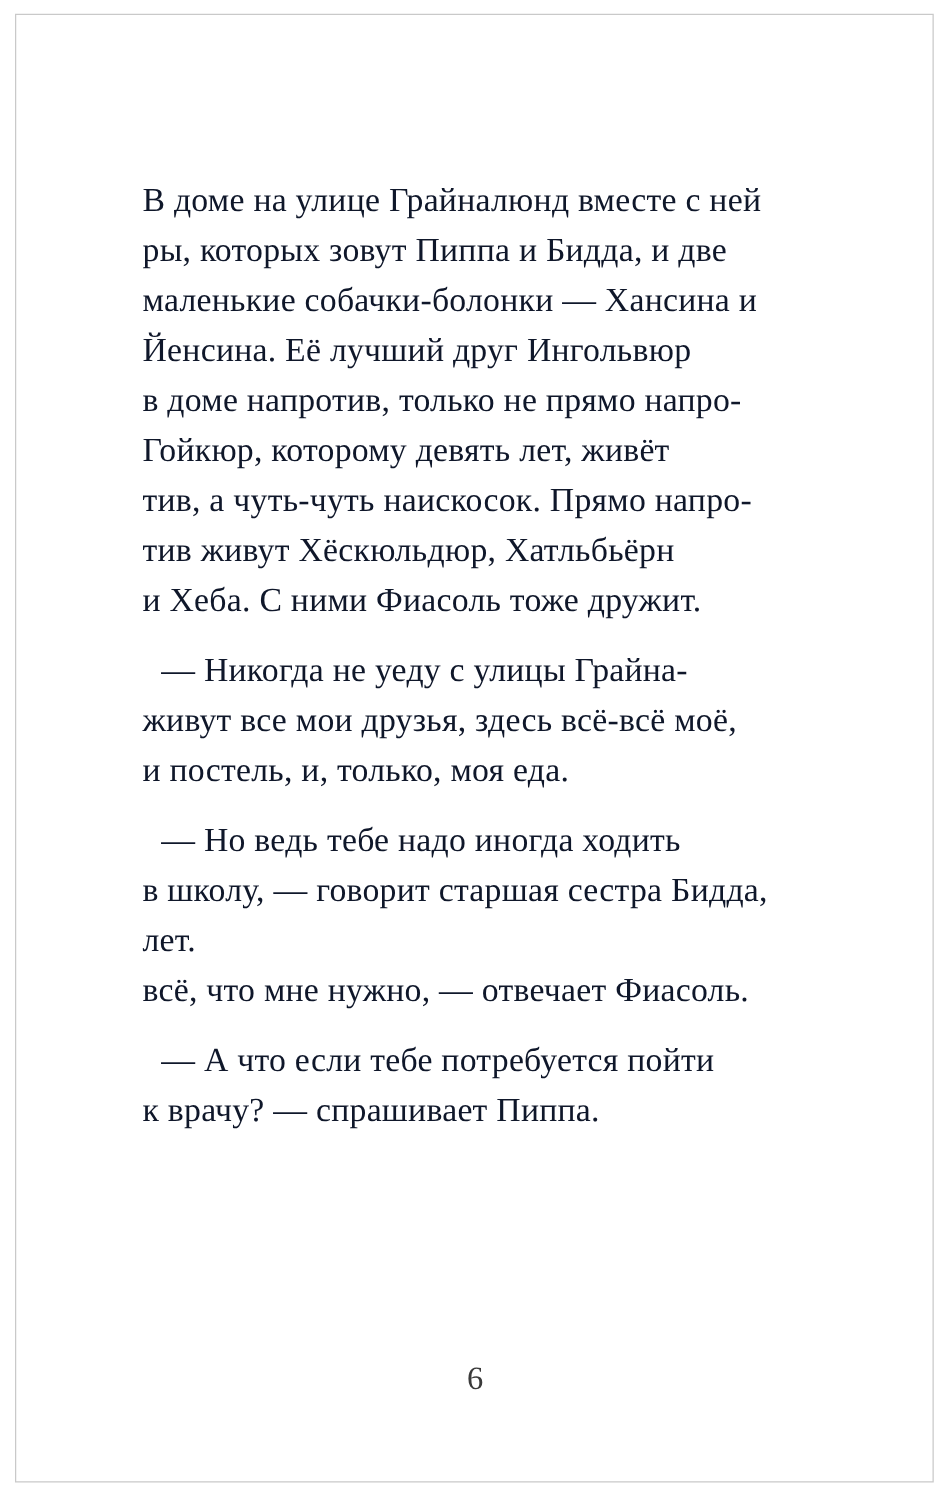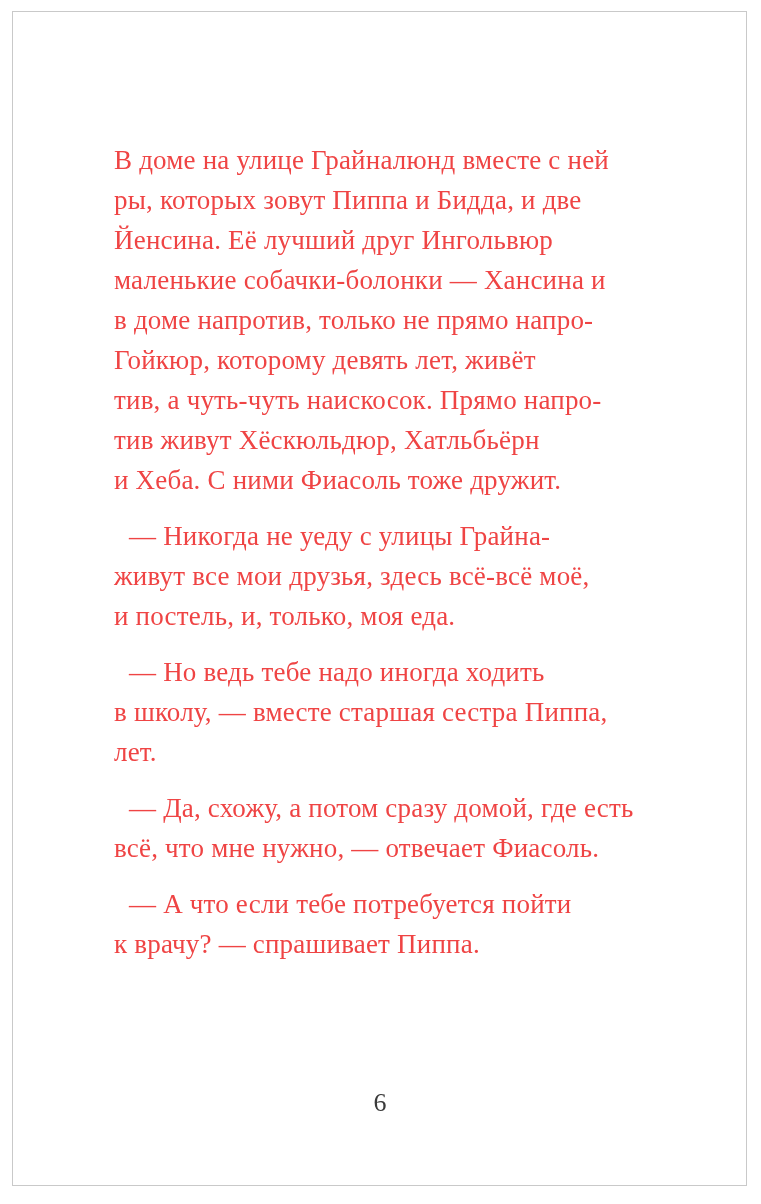--- a/index.html
+++ b/index.html
@@ -26,21 +26,21 @@
   }
   .text-block {
     position: absolute;
     left: 114px;
     top: 140px;
     width: 548px;
   }
   .line {
     font-size: 27px;
     line-height: 40px;
-    color: #ef4444;
+    color: #0f172a;
     white-space: nowrap;
     letter-spacing: 0.2px;
   }
   .line.indent {
     padding-left: 15px;
     margin-top: 16px;
   }
   .page-number {
     position: absolute;
     top: 1085px;
@@ -53,32 +53,31 @@
   }
 </style>
 </head>
 <body>
 
 <div class="page-frame"></div>
 
 <div class="text-block">
   <div class="line">В доме на улице Грайналюнд вместе с ней</div>
   <div class="line">ры, которых зовут Пиппа и Бидда, и две</div>
+  <div class="line">маленькие собачки-болонки — Хансина и</div>
   <div class="line">Йенсина. Её лучший друг Ингольвюр</div>
-  <div class="line">маленькие собачки-болонки — Хансина и</div>
   <div class="line">в доме напротив, только не прямо напро-</div>
   <div class="line">Гойкюр, которому девять лет, живёт</div>
   <div class="line">тив, а чуть-чуть наискосок. Прямо напро-</div>
   <div class="line">тив живут Хёскюльдюр, Хатльбьёрн</div>
   <div class="line">и Хеба. С ними Фиасоль тоже дружит.</div>
   <div class="line indent">— Никогда не уеду с улицы Грайна-</div>
   <div class="line">живут все мои друзья, здесь всё-всё моё,</div>
   <div class="line">и постель, и, только, моя еда.</div>
   <div class="line indent">— Но ведь тебе надо иногда ходить</div>
-  <div class="line">в школу, — вместе старшая сестра Пиппа,</div>
+  <div class="line">в школу, — говорит старшая сестра Бидда,</div>
   <div class="line">лет.</div>
-  <div class="line indent">— Да, схожу, а потом сразу домой, где есть</div>
   <div class="line">всё, что мне нужно, — отвечает Фиасоль.</div>
   <div class="line indent">— А что если тебе потребуется пойти</div>
   <div class="line">к врачу? — спрашивает Пиппа.</div>
 </div>
 
 <div class="page-number">6</div>
 
 </body></html>

